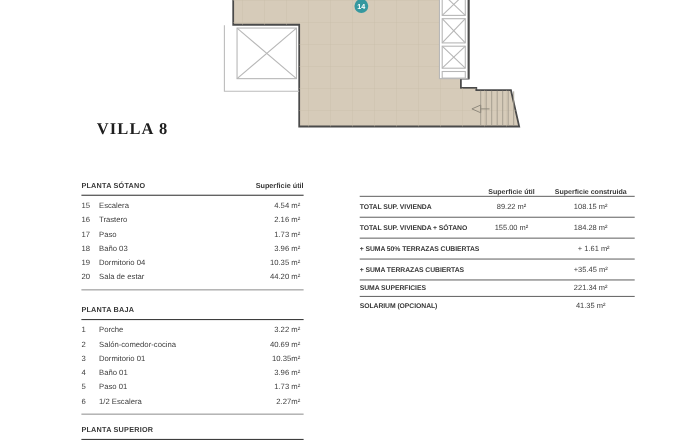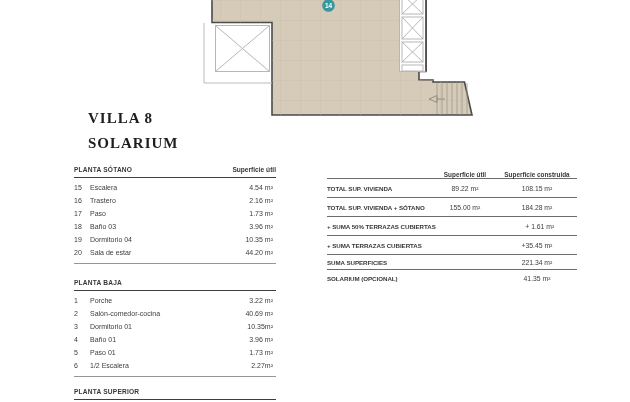--- a/index.html
+++ b/index.html
@@ -97,21 +97,20 @@
   </g>
 
   <g>
     <circle cx="328.5" cy="5.5" r="6.3" fill="#35989f"></circle>
     <text x="328.5" y="8.1" text-anchor="middle" font-size="6.5" font-weight="bold" fill="#ffffff" font-family="Liberation Sans, sans-serif">14</text>
   </g>
 </svg>
 
 <div class="title">
   <div>VILLA 8</div>
-  <div>SOLARIUM</div>
 </div>
 
 <div class="left-panel">
 
   <div class="sec-header">
     <span class="sec-name">PLANTA SÓTANO</span>
     <span class="col-name">Superficie útil</span>
   </div>
   <div class="rows">
     <div class="row">

